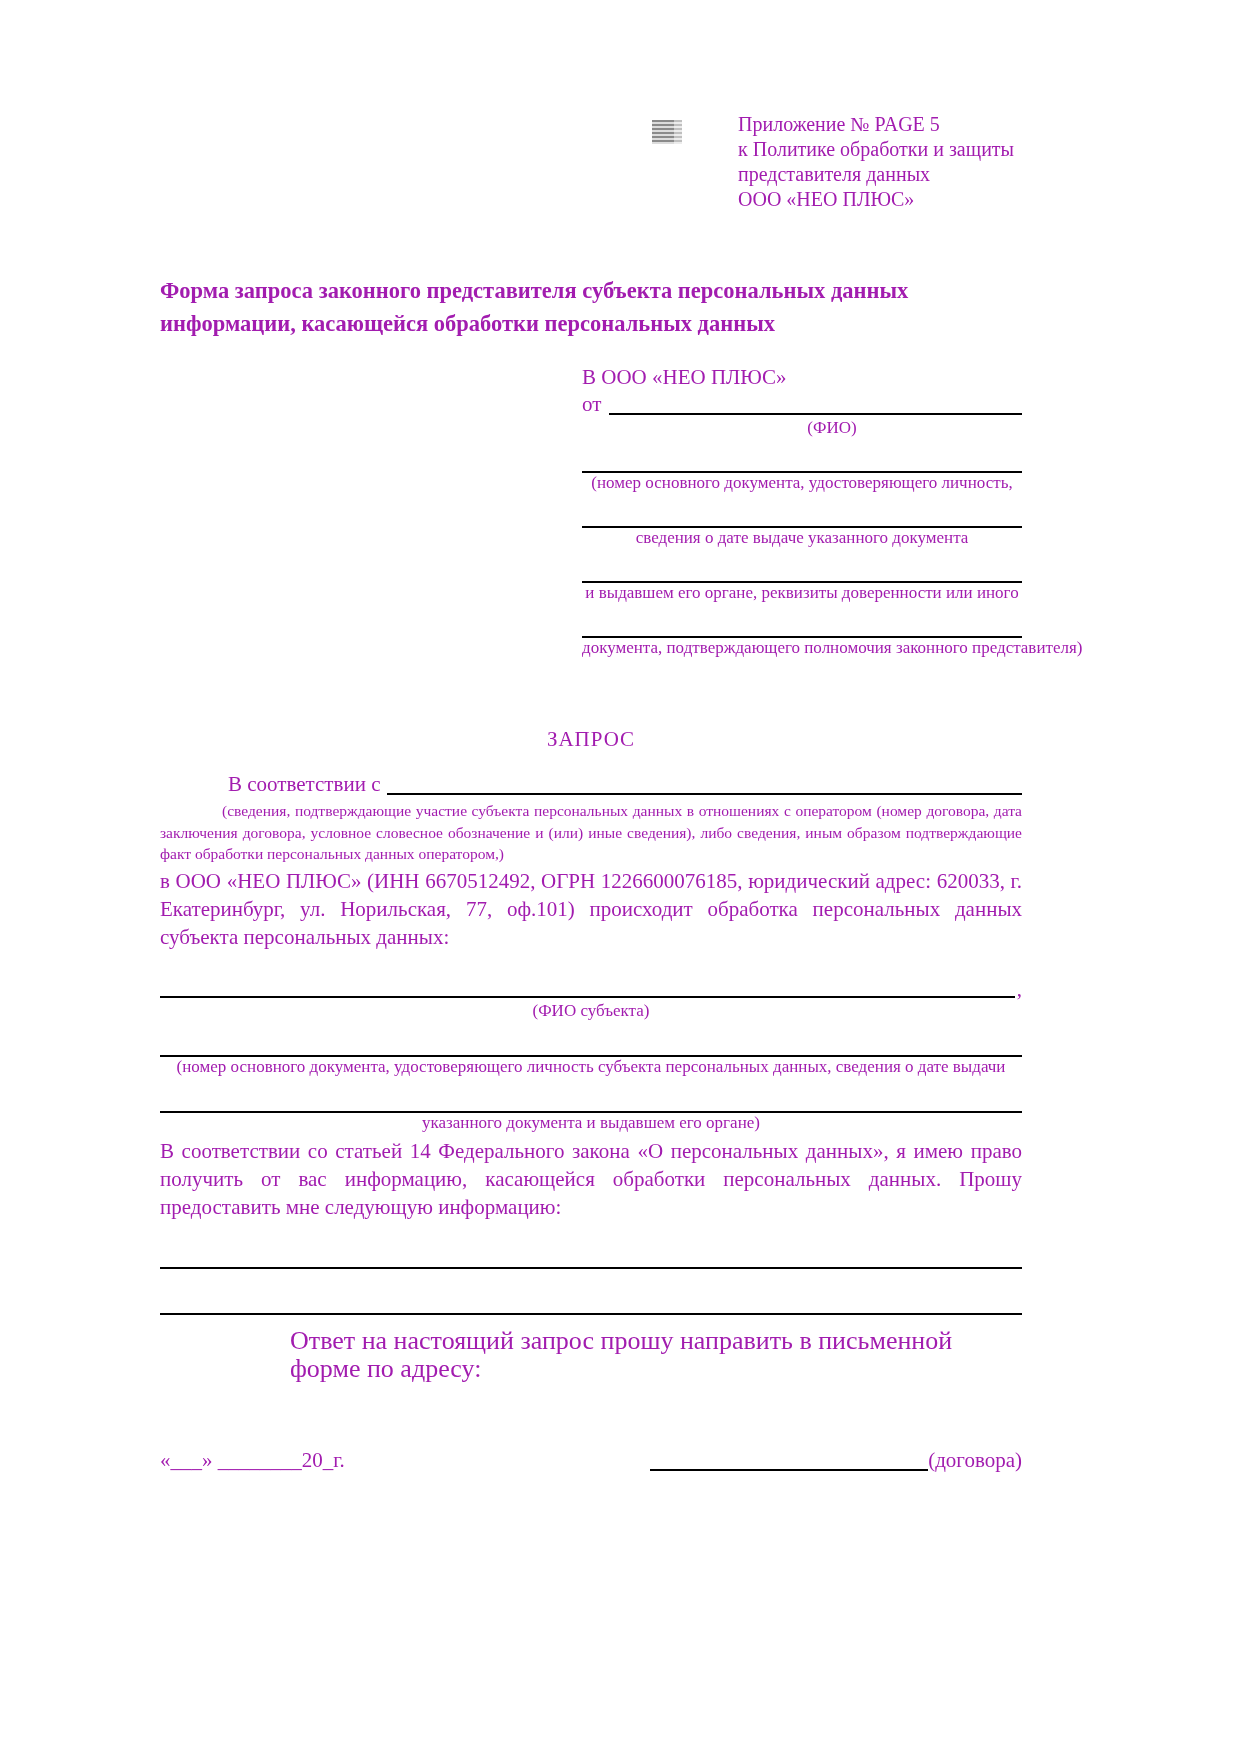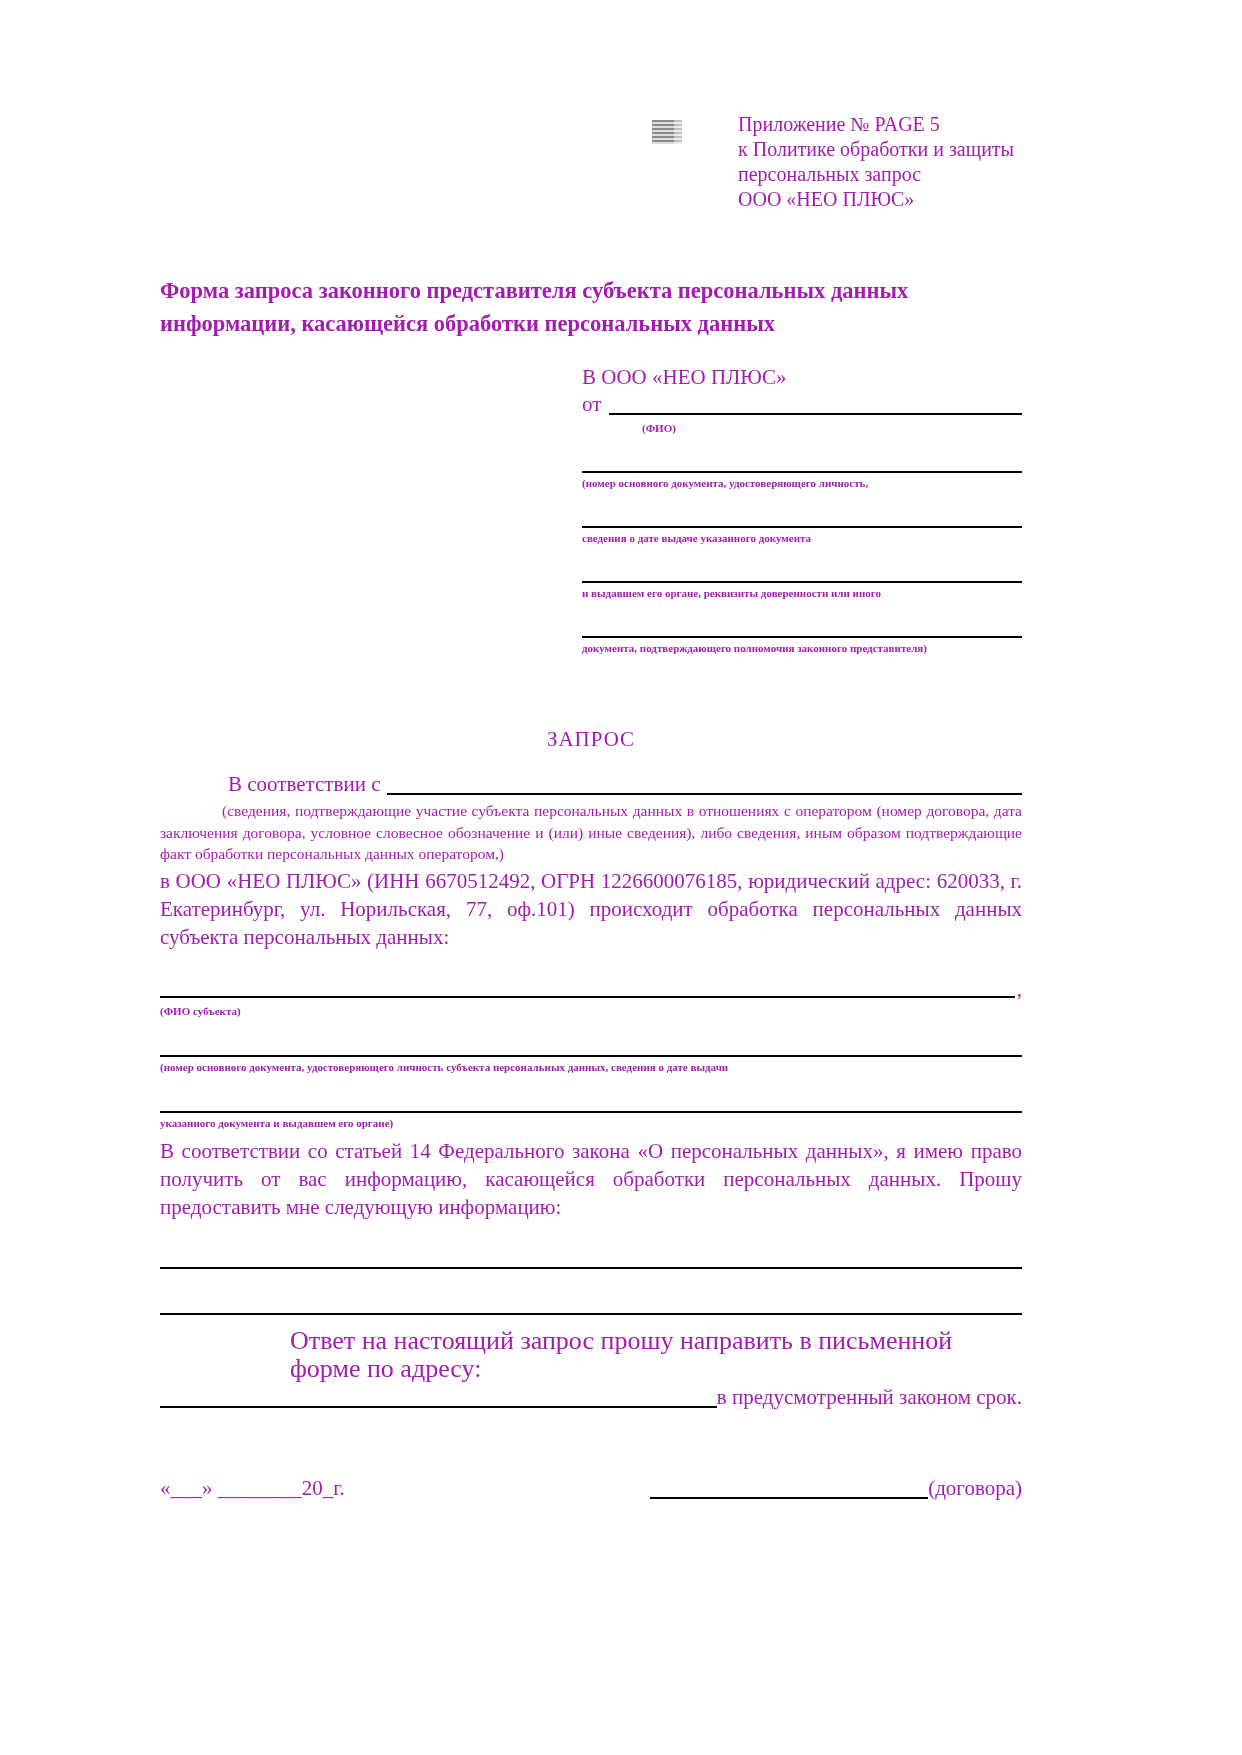--- a/index.html
+++ b/index.html
@@ -23,21 +23,21 @@
 
   .header-block{margin-left:578px;margin-top:112px;font-size:20px;line-height:25px;}
 
   .doc-title{margin-top:62px;text-align:left;font-weight:bold;font-size:22.5px;line-height:33px;}
 
   .addressee{margin-left:422px;width:440px;margin-top:24px;font-size:21px;}
   .to-line{line-height:27px;}
   .from-row{display:flex;align-items:flex-end;line-height:27px;}
   .from-row .lbl{white-space:nowrap;padding-right:8px;}
   .line{flex:1;border-bottom:2px solid #000;margin-bottom:3px;}
-  .caption{font-size:11px;line-height:20px;text-align:left;white-space:nowrap;font-weight:bold;}
+  .caption{font-size:17px;line-height:20px;text-align:center;white-space:nowrap;}
   .caption.fio{padding-left:60px;}
   .field .blank{height:33px;border-bottom:2px solid #000;}
 
   .request-heading{margin-top:68px;text-align:center;font-size:21px;line-height:26px;letter-spacing:1px;}
 
   .accordance-row{display:flex;align-items:flex-end;margin-top:18px;padding-left:68px;font-size:21px;line-height:28px;}
   .accordance-row .lbl{white-space:nowrap;padding-right:6px;}
 
   .fine-print{margin-top:2px;font-size:15.5px;line-height:21.5px;text-align:justify;text-indent:62px;}
 
@@ -66,21 +66,21 @@
 
 <div class="page">
 
   <div class="embed-icon"></div>
 
   <div class="content">
 
     <div class="header-block">
       <div>Приложение №  PAGE 5</div>
       <div>к Политике обработки и защиты</div>
-      <div>персональных запрос</div>
+      <div>представителя данных</div>
       <div>ООО «НЕО ПЛЮС»</div>
     </div>
 
     <div class="doc-title">
       <div>Форма запроса законного представителя субъекта персональных данных</div>
       <div>информации, касающейся обработки персональных данных</div>
     </div>
 
     <div class="addressee">
       <div class="to-line">В ООО «НЕО ПЛЮС»</div>
@@ -131,24 +131,20 @@
 
     <div class="blank-wide gap1"></div>
     <div class="caption">указанного документа и выдавшем его органе)</div>
 
     <p class="para law">В соответствии со статьей 14 Федерального закона «О персональных данных», я имею право получить от вас информацию, касающейся обработки персональных данных. Прошу предоставить мне следующую информацию:</p>
 
     <div class="blank-wide sp1"></div>
     <div class="blank-wide sp2"></div>
 
     <div class="reply-line1">Ответ на настоящий запрос прошу направить в письменной форме по адресу:</div>
-    <div class="reply-row">
-      <span class="line"></span>
-      <span class="suffix">в предусмотренный законом срок.</span>
-    </div>
 
     <div class="footer-row">
       <span>«___» ________20_г.</span>
       <span class="sig-group">
         <span class="sig-line"></span>
         <span>(договора)</span>
       </span>
     </div>
 
   </div>

